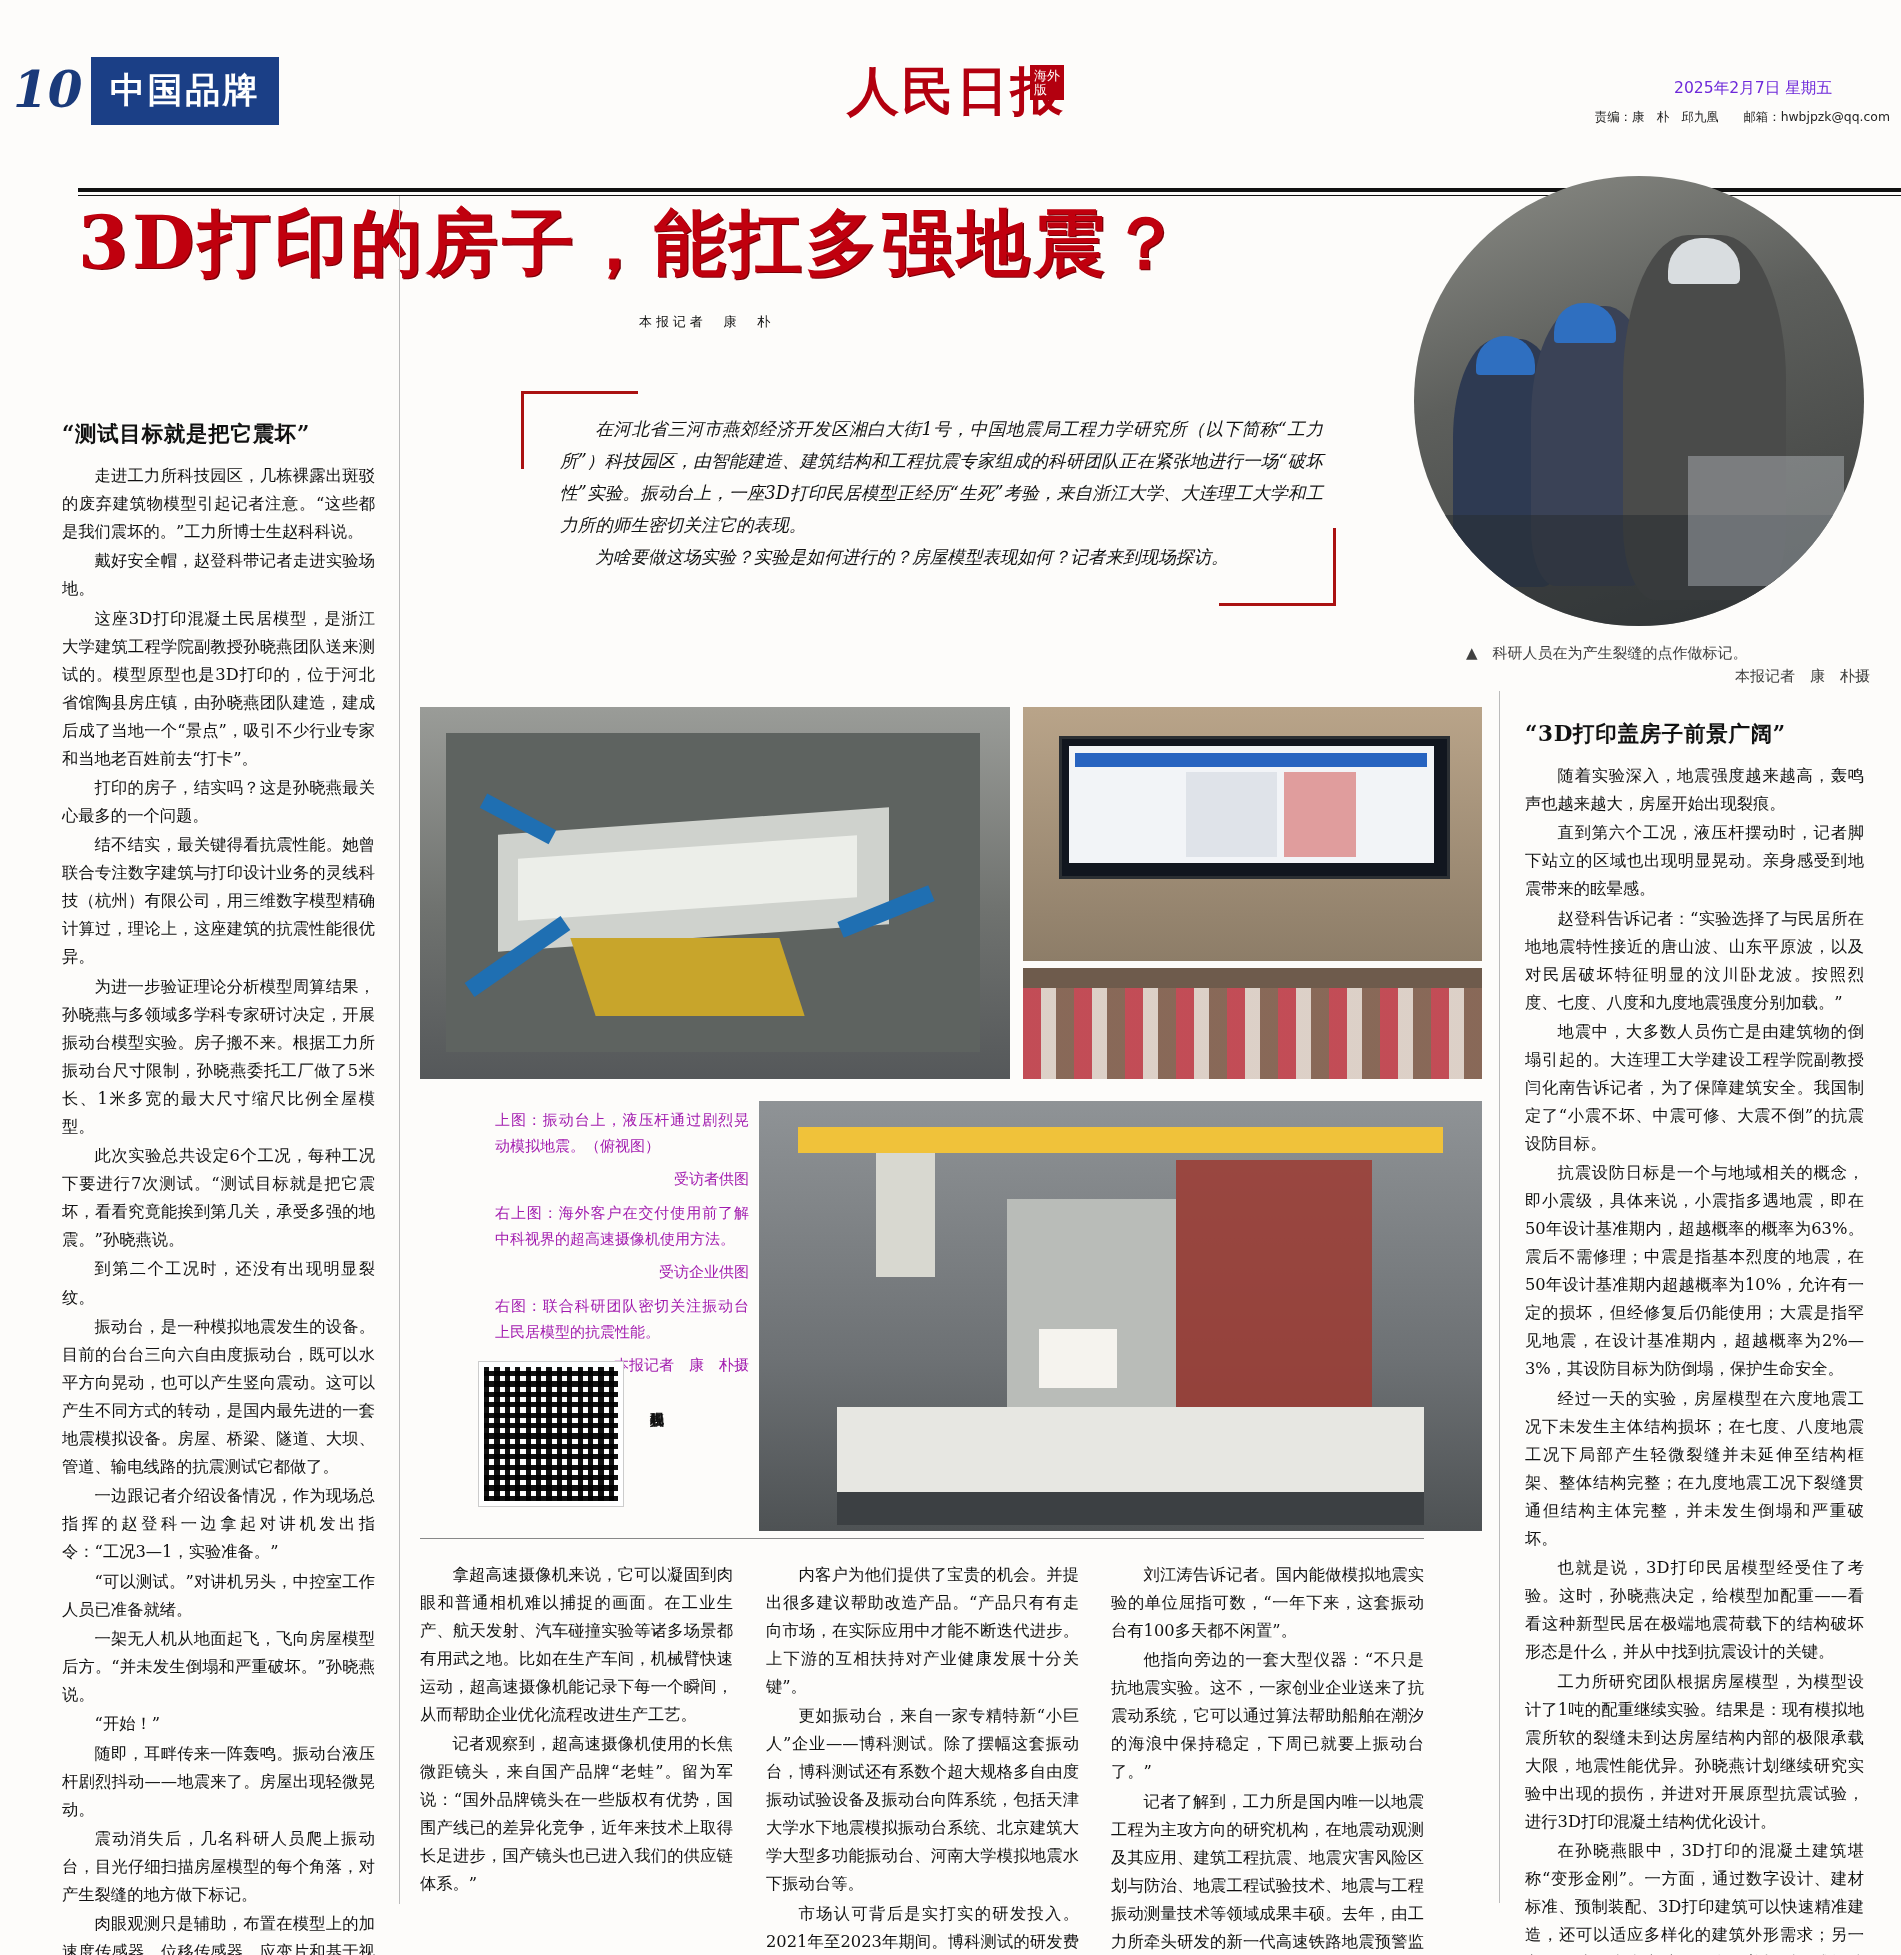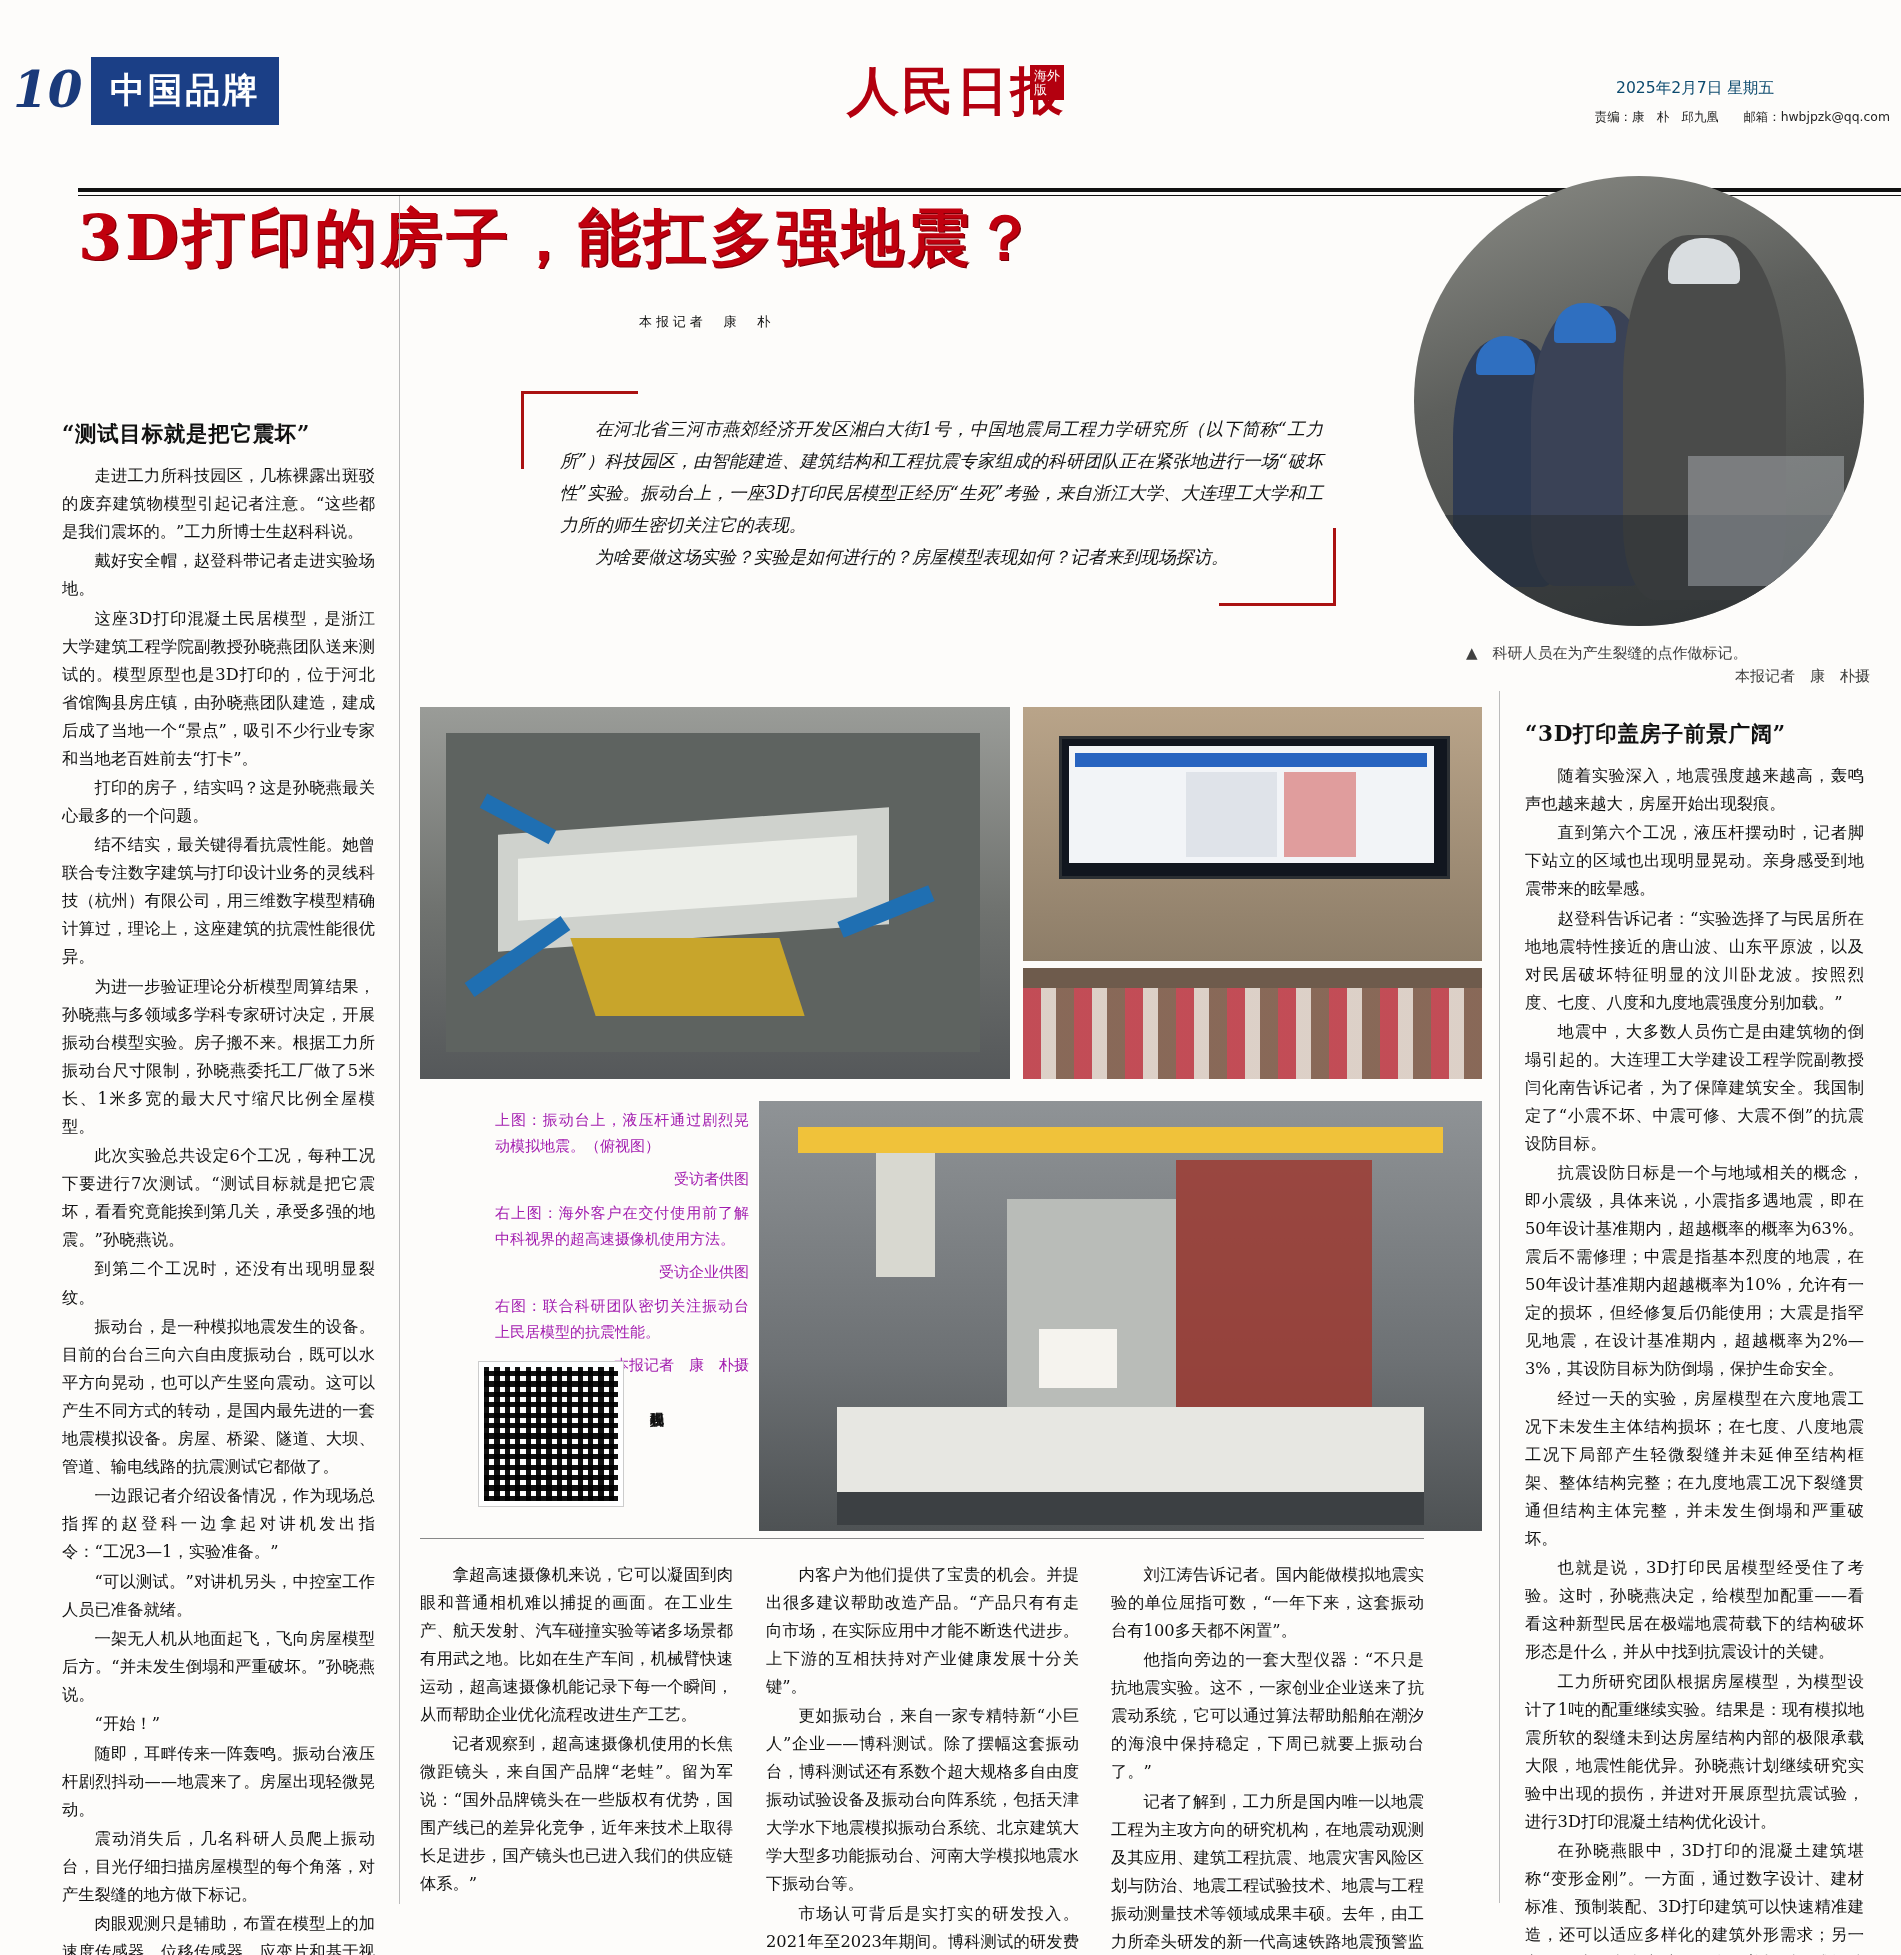--- a/index.html
+++ b/index.html
@@ -44,31 +44,31 @@
     white-space:nowrap;
   }
   .logo-sub{
     position:absolute;left:1030px;top:65px;
     background:#b3000f;color:#fff;font-size:13px;line-height:1.05;
     padding:3.9px 3.9px;text-align:left;width:26px;
     font-family:"DejaVu Serif","Liberation Serif",serif;
   }
   .date-line{
     position:absolute;left:1616px;top:78px;width:274px;
-    font-size:15.6px;color:#0c4a6e;text-align:left;white-space:nowrap;
+    font-size:15.6px;color:#6d28d9;text-align:center;white-space:nowrap;
   }
   .editor-line{
     position:absolute;left:1486px;top:109px;width:404px;
     font-size:12.4px;color:#222;text-align:right;white-space:nowrap;
   }
   
   .headline{
     position:absolute;left:78px;top:196px;width:1336px;
     font-family:"DejaVu Serif","Liberation Serif",serif;
-    font-weight:bold;font-size:62px;color:#c0000e;
+    font-weight:bold;font-size:72px;color:#c0000e;
     letter-spacing:3.9px;white-space:nowrap;
     text-shadow:1.3px 1.3px 0 #7a0008;
   }
   .byline{
     position:absolute;left:639px;top:313px;width:456px;
     font-size:13px;color:#111;letter-spacing:3.9px;
   }
   
   .lead-box{
     position:absolute;left:521px;top:391px;width:815px;height:215px;

